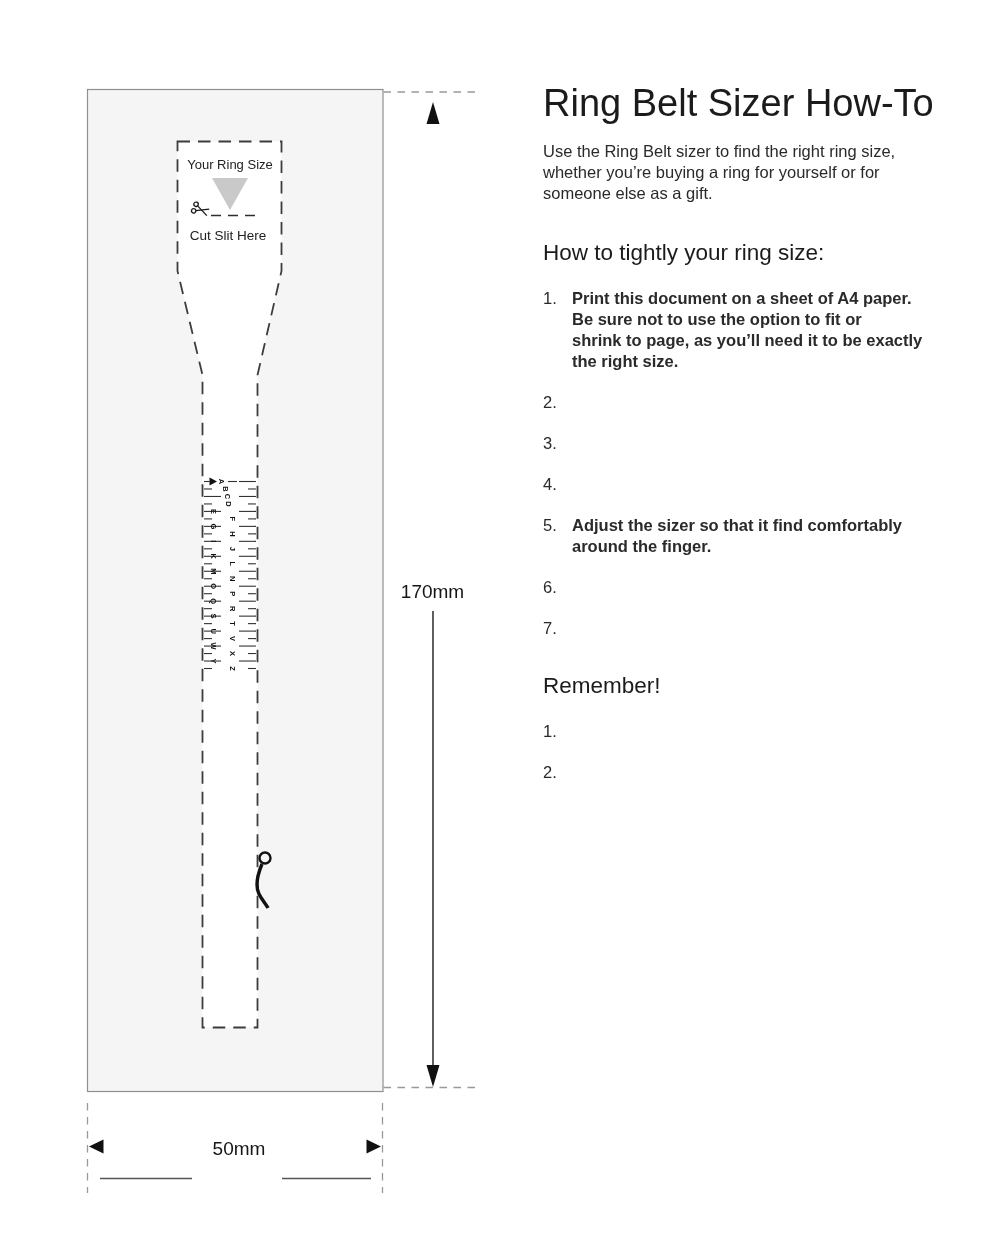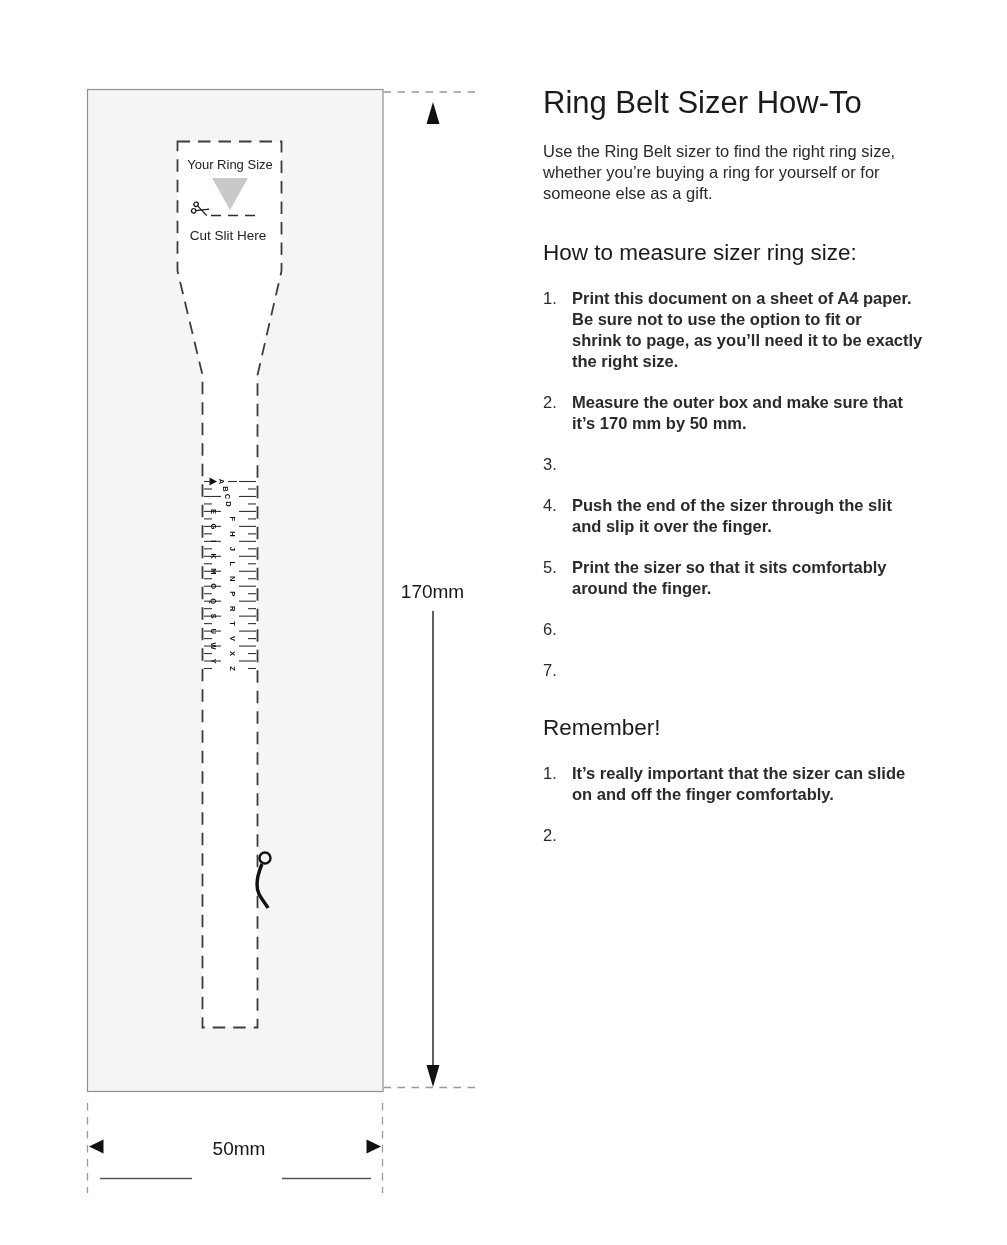--- a/index.html
+++ b/index.html
@@ -6,21 +6,21 @@
   body{
     width:1007px;height:1245px;position:relative;overflow:hidden;
     font-family:"Liberation Sans",sans-serif;color:#262626;
   }
   .page{position:absolute;inset:0;}
   .template-svg{position:absolute;left:0;top:0;}
 
   
   .howto{position:absolute;left:543px;top:84px;width:440px;}
   .howto h1{
-    margin:0;font-size:31px;font-weight:500;color:#1b1b1b;line-height:38px;
+    margin:0;font-size:38px;font-weight:500;color:#1b1b1b;line-height:38px;
   }
   .intro{
     margin:19px 0 4px;font-size:16.5px;line-height:21px;white-space:pre-line;color:#2a2a2a;
   }
   .section-heading{
     margin:36px 0 0;font-size:22.5px;font-weight:500;color:#1b1b1b;line-height:26px;
   }
   .section-heading.remember{margin-top:34px;}
   .list{margin-top:22px;}
   .item{display:flex;margin-bottom:20px;font-size:16.5px;line-height:21px;color:#2a2a2a;}
@@ -171,61 +171,55 @@
     <line class="foot-line" x1="100" y1="1178.5" x2="192" y2="1178.5"></line>
     <line class="foot-line" x1="282" y1="1178.5" x2="371" y2="1178.5"></line>
   </svg>
 
   <div class="howto">
     <h1>Ring Belt Sizer How-To</h1>
     <p class="intro">Use the Ring Belt sizer to find the right ring size,
 whether you’re buying a ring for yourself or for
 someone else as a gift.</p>
 
-    <h2 class="section-heading">How to measure sizer ring size:</h2>
+    <h2 class="section-heading">How to tightly your ring size:</h2>
     <div class="list">
       <div class="item">
         <span class="num">1.</span>
         <span class="txt">Print this document on a sheet of A4 paper.
 Be sure not to use the option to fit or
 shrink to page, as you’ll need it to be exactly
 the right size.</span>
       </div>
       <div class="item">
         <span class="num">2.</span>
-        <span class="txt">Measure the outer box and make sure that
-it’s 170 mm by 50 mm.</span>
       </div>
       <div class="item">
         <span class="num">3.</span>
       </div>
       <div class="item">
         <span class="num">4.</span>
-        <span class="txt">Push the end of the sizer through the slit
-and slip it over the finger.</span>
       </div>
       <div class="item">
         <span class="num">5.</span>
-        <span class="txt">Print the sizer so that it sits comfortably
+        <span class="txt">Adjust the sizer so that it find comfortably
 around the finger.</span>
       </div>
       <div class="item">
         <span class="num">6.</span>
       </div>
       <div class="item">
         <span class="num">7.</span>
       </div>
     </div>
 
     <h2 class="section-heading remember">Remember!</h2>
     <div class="list">
       <div class="item">
         <span class="num">1.</span>
-        <span class="txt">It’s really important that the sizer can slide
-on and off the finger comfortably.</span>
       </div>
       <div class="item">
         <span class="num">2.</span>
       </div>
     </div>
   </div>
 
 </div>
 
 </body></html>

